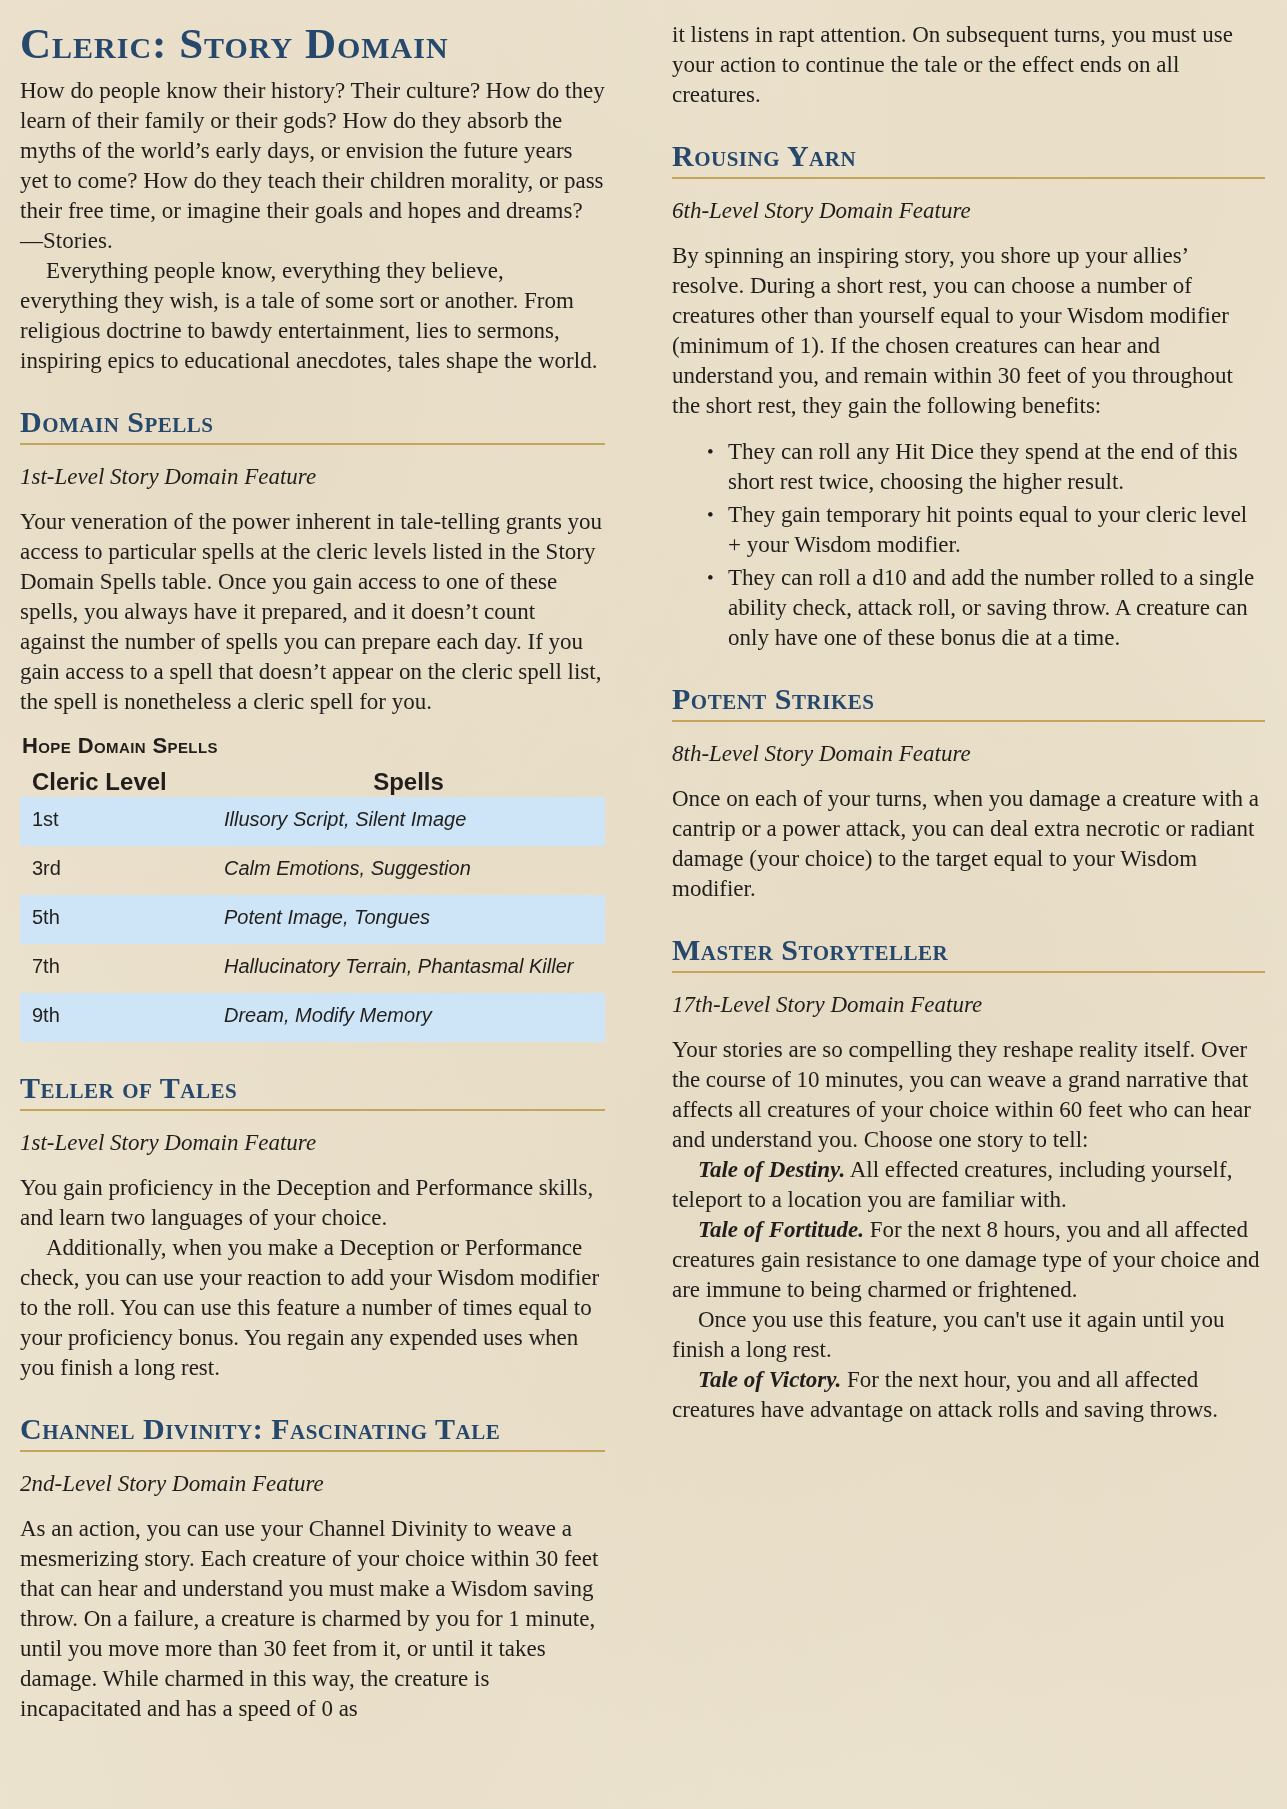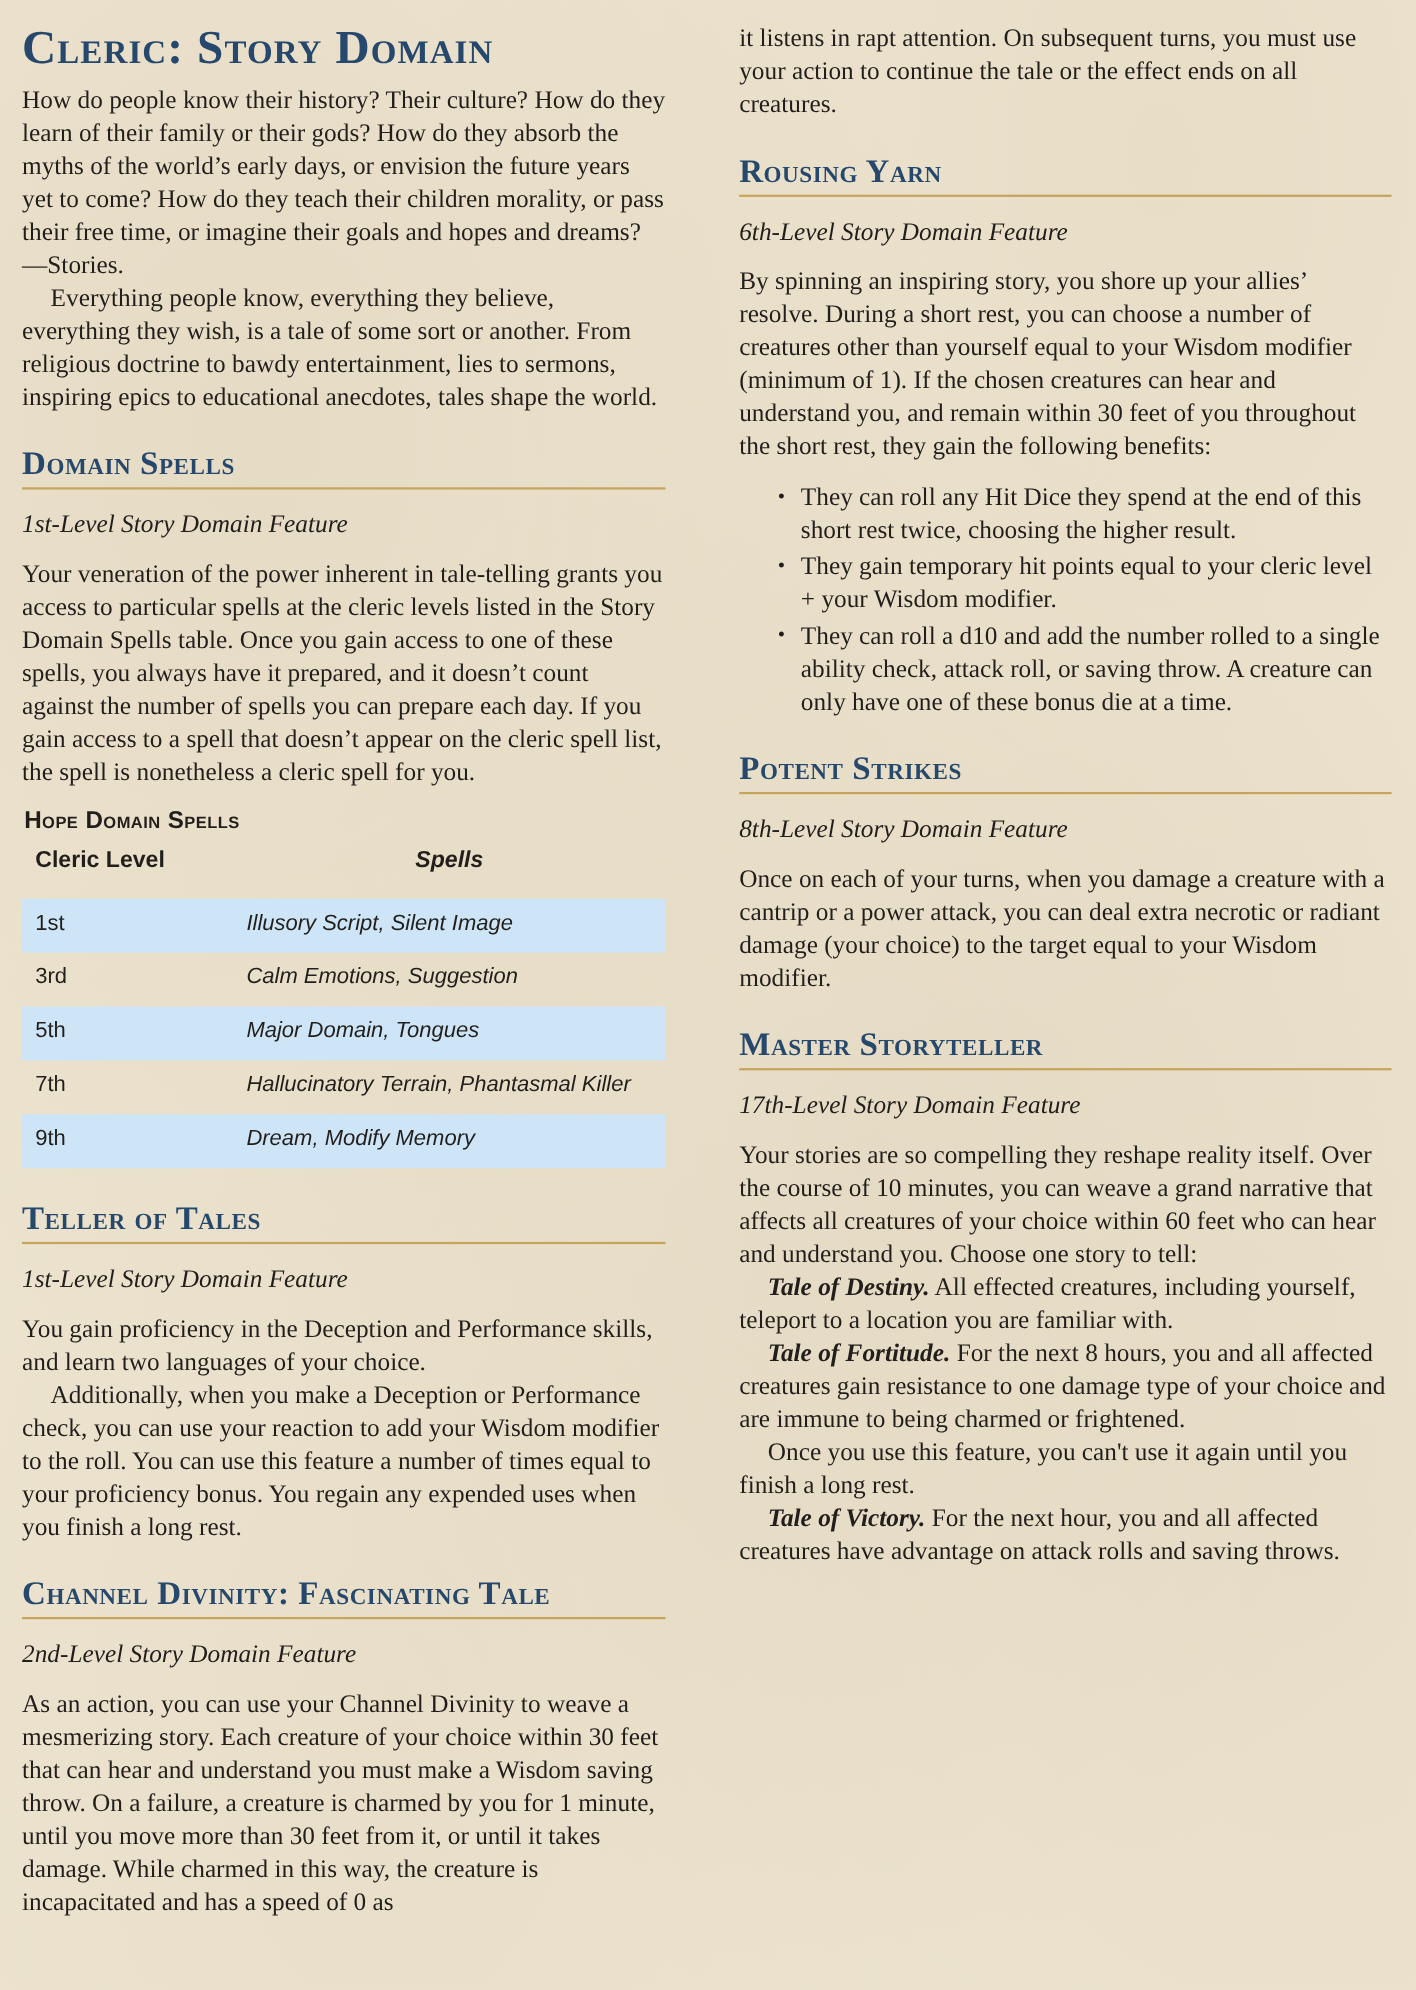--- a/index.html
+++ b/index.html
@@ -72,25 +72,25 @@
     margin:14px 0 2px 2px;
   }
   table.spells{
     width:100%;
     border-collapse:collapse;
     font-family:"Liberation Sans", sans-serif;
     font-size:20px;
   }
   table.spells th{
     font-weight:700;
-    font-size:21px;
-    padding:4px 0 20px 12px;
+    font-size:24px;
+    padding:4px 0 0 12px;
     text-align:left;
   }
-  table.spells th.c2{text-align:center;padding-left:0;font-style:italic;}
+  table.spells th.c2{text-align:center;padding-left:0;}
   table.spells td{
     padding:7px 0 12px 12px;
     font-weight:400;
   }
   table.spells td.c1{width:192px;}
   table.spells td.c2{font-style:italic;}
   table.spells tr.alt{background:var(--row-highlight);}
 
   
   ul.benefits{margin:16px 0 0 0;padding:0 0 0 56px;list-style:none;}
@@ -133,21 +133,21 @@
           <tr class="alt">
             <td class="c1">1st</td>
             <td class="c2">Illusory Script, Silent Image</td>
           </tr>
           <tr>
             <td class="c1">3rd</td>
             <td class="c2">Calm Emotions, Suggestion</td>
           </tr>
           <tr class="alt">
             <td class="c1">5th</td>
-            <td class="c2">Major Domain, Tongues</td>
+            <td class="c2">Potent Image, Tongues</td>
           </tr>
           <tr>
             <td class="c1">7th</td>
             <td class="c2">Hallucinatory Terrain, Phantasmal Killer</td>
           </tr>
           <tr class="alt">
             <td class="c1">9th</td>
             <td class="c2">Dream, Modify Memory</td>
           </tr>
         </tbody>

